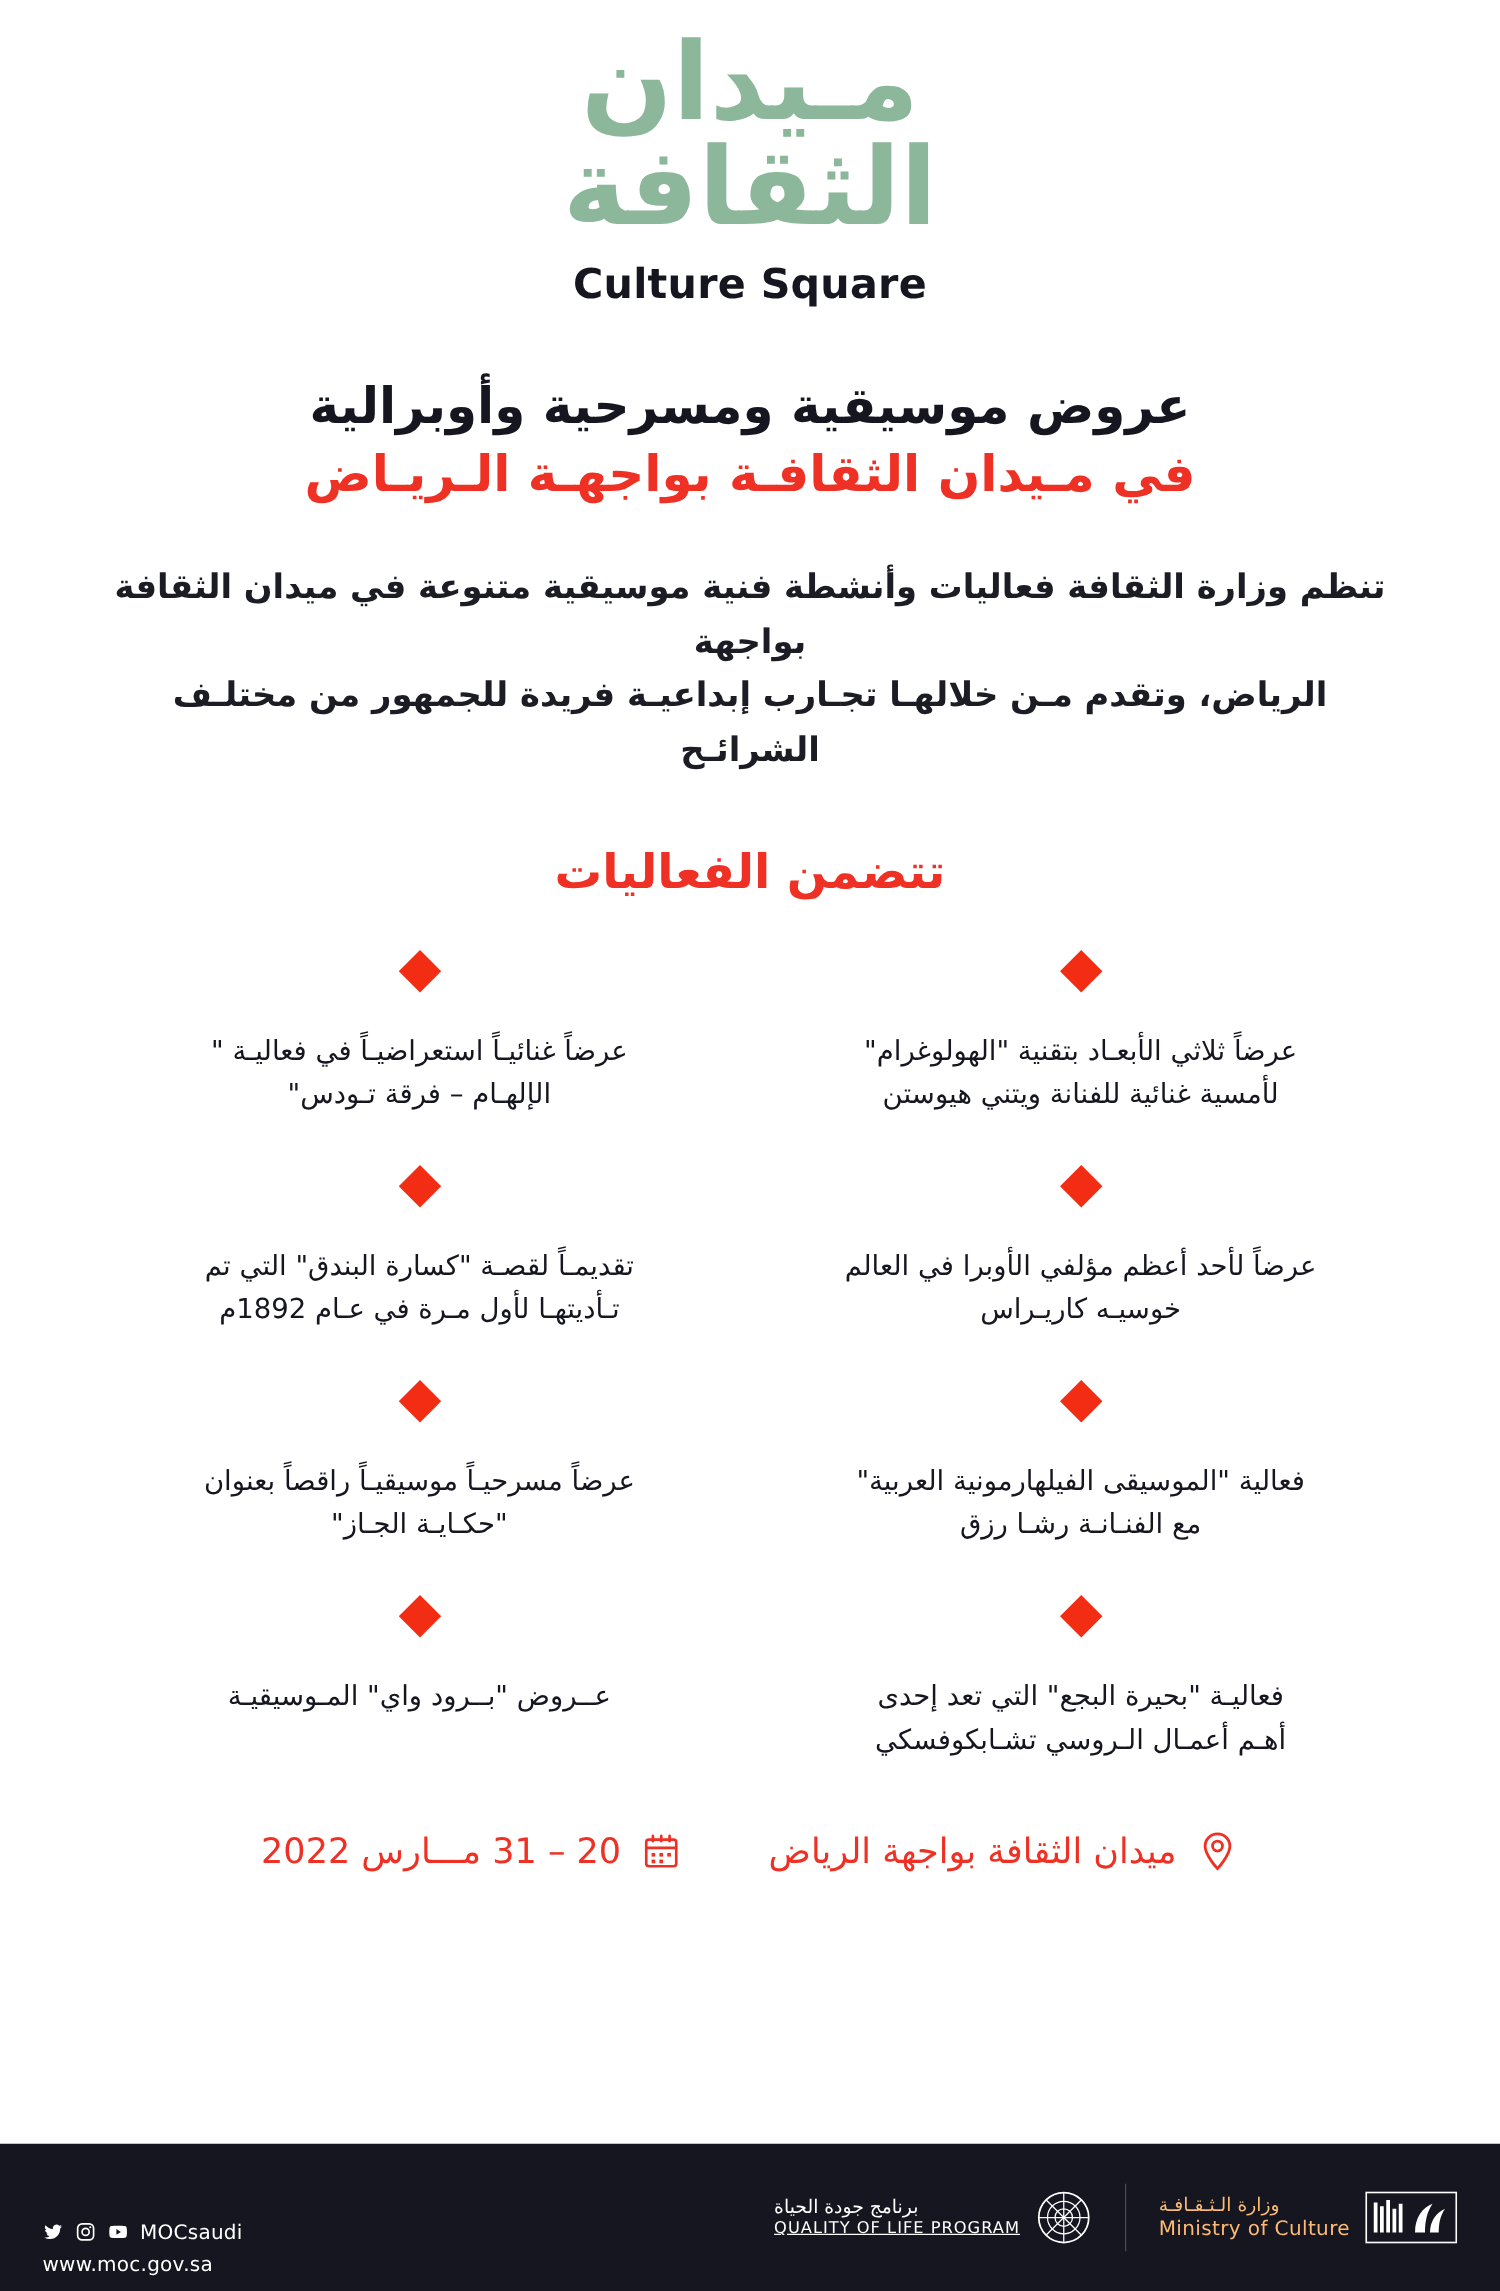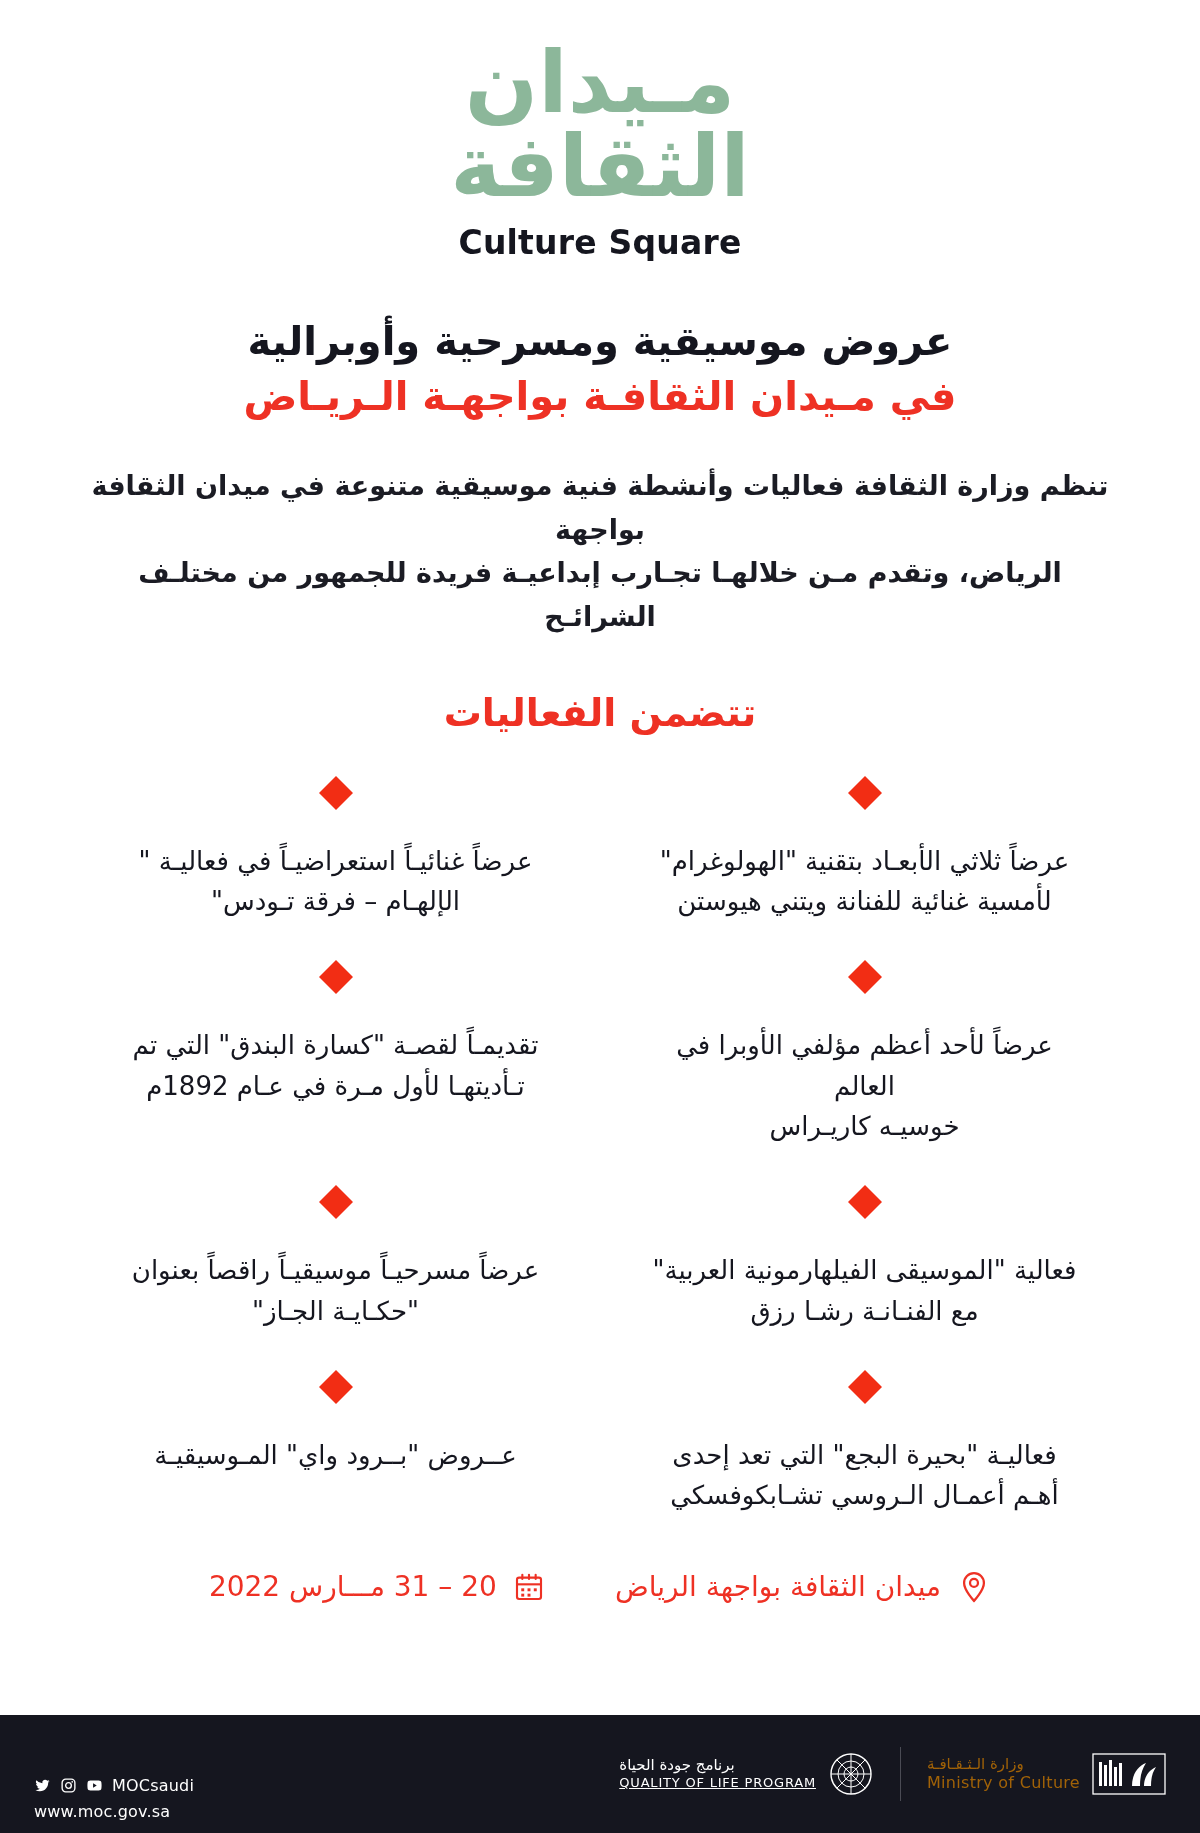--- a/index.html
+++ b/index.html
@@ -10,21 +10,21 @@
     position:relative;overflow:hidden;
   }
   .poster{
     width:1200px;height:1833px;
     display:flex;flex-direction:column;
     position:relative;background:#fff;
   }
 
   
   .logo-block{
-    margin-top:40px;
+    margin-top:24px;
     text-align:center;
   }
   .logo-ar{
     color:#8cb79a;
     font-size:86px;
     line-height:0.98;
     font-weight:700;
     letter-spacing:0px;
     direction:rtl;
   }
@@ -106,21 +106,21 @@
     width:24px;height:24px;
     background:#f22d14;
     transform:rotate(45deg);
     margin-bottom:36px;
     flex:none;
   }
   .cell-text{
     direction:rtl;
     text-align:center;
     color:#15161f;
-    font-size:26px;
+    font-size:22px;
     line-height:1.55;
     letter-spacing:0.3px;
     max-width:440px;
   }
   .cell-text span{display:block;}
 
   
   .infobar{
     margin-top:10px;
     display:flex;
@@ -167,21 +167,21 @@
   .qol-text{
     display:flex;flex-direction:column;align-items:flex-end;
     color:#fff;direction:rtl;line-height:1.18;
   }
   .qol-ar{font-size:15px;}
   .qol-en{font-size:13px;letter-spacing:0.8px;direction:ltr;text-decoration:underline;}
   .divider{width:1px;height:54px;background:#4a4b54;}
   .brand-moc{display:flex;flex-direction:row;align-items:center;gap:12px;}
   .moc-text{
     display:flex;flex-direction:column;align-items:flex-end;
-    color:#a16207;direction:rtl;line-height:1.2;
+    color:#fdba74;direction:rtl;line-height:1.2;
   }
   .moc-ar{font-size:15px;letter-spacing:0.6px;}
   .moc-en{font-size:16px;letter-spacing:0.3px;direction:ltr;}
 </style>
 </head>
 <body>
 
 <div class="poster">
 
   <div class="logo-block">

